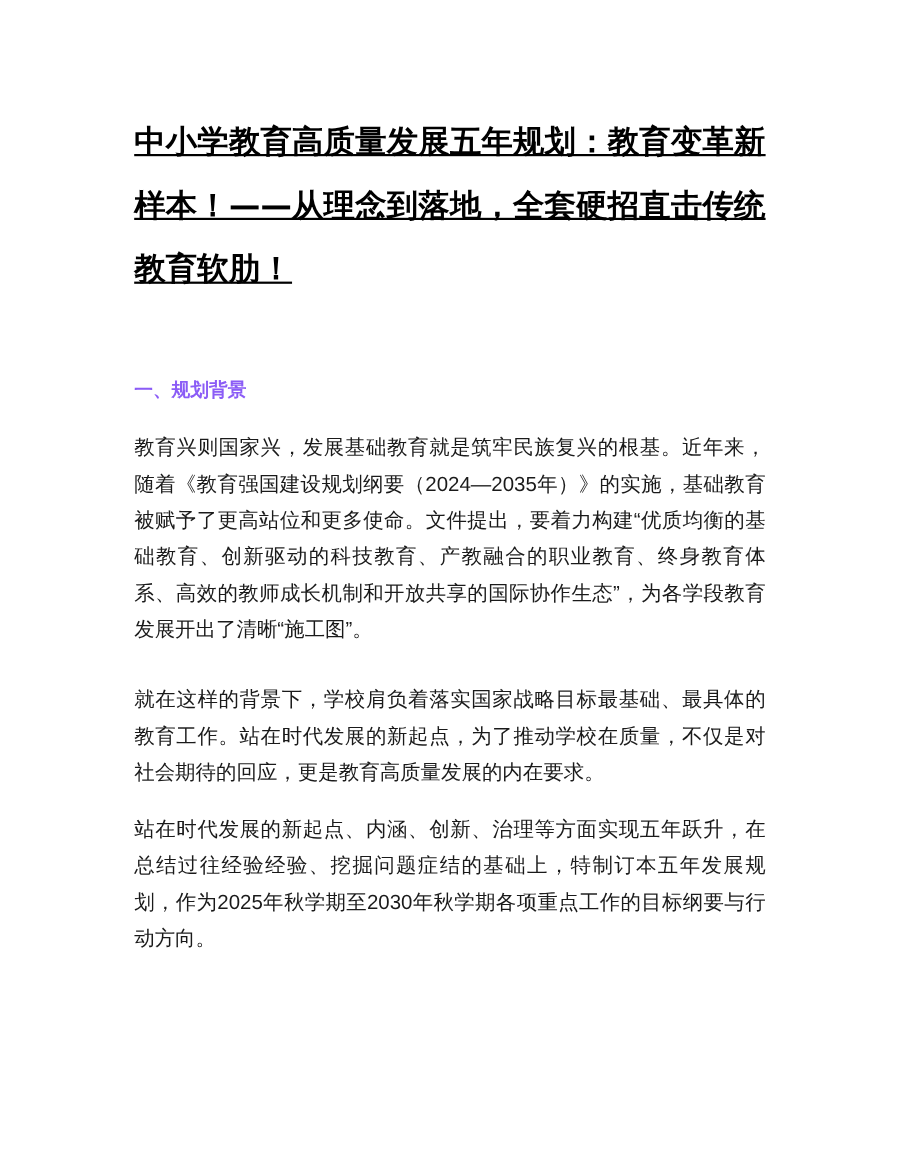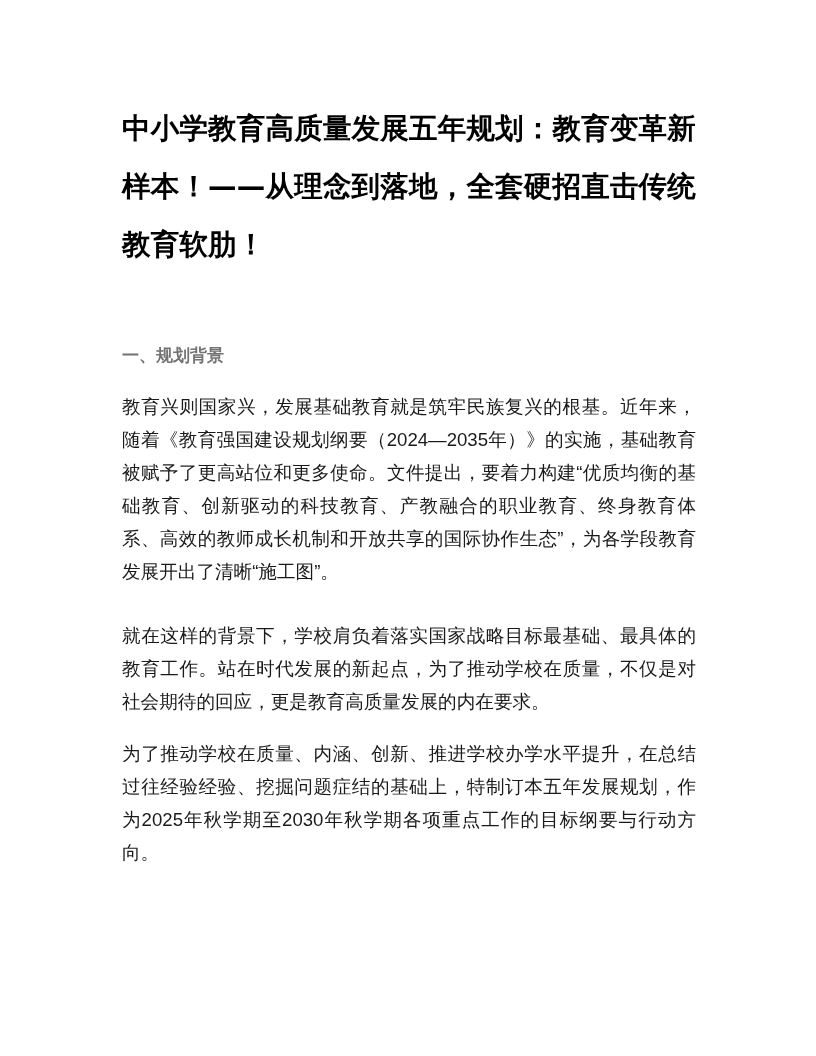--- a/index.html
+++ b/index.html
@@ -26,31 +26,32 @@
       left: 0;
       width: 574px;
       font-family: "DejaVu Sans", sans-serif;
       font-weight: bold;
       font-size: 28.5px;
       line-height: 58px;
       letter-spacing: 0.2px;
       margin: 0;
       color: #000000;
       text-align: justify;
+      text-decoration: underline;
     }
     .section-heading {
       position: absolute;
       top: 340px;
       left: 0;
       font-family: "DejaVu Sans", sans-serif;
       font-weight: bold;
       font-size: 17px;
       line-height: 30px;
       margin: 0;
-      color: #737373;
+      color: #8b5cf6;
     }
     .para {
       position: absolute;
       left: 0;
       width: 574px;
       font-family: Liberation Sans, sans-serif;
       font-size: 18.6px;
       line-height: 33px;
       margin: 0;
       color: #1a1a1a;
@@ -66,14 +67,14 @@
 
 <div class="page">
   <h1 class="title">中小学教育高质量发展五年规划：教育变革新样本！——从理念到落地，全套硬招直击传统教育软肋！</h1>
 
   <h2 class="section-heading">一、规划背景</h2>
 
   <p class="para" id="p1">教育兴则国家兴，发展基础教育就是筑牢民族复兴的根基。近年来，随着《教育强国建设规划纲要（2024—2035年）》的实施，基础教育被赋予了更高站位和更多使命。文件提出，要着力构建“优质均衡的基础教育、创新驱动的科技教育、产教融合的职业教育、终身教育体系、高效的教师成长机制和开放共享的国际协作生态”，为各学段教育发展开出了清晰“施工图”。</p>
 
   <p class="para" id="p2">就在这样的背景下，学校肩负着落实国家战略目标最基础、最具体的教育工作。站在时代发展的新起点，为了推动学校在质量，不仅是对社会期待的回应，更是教育高质量发展的内在要求。</p>
 
-  <p class="para" id="p3">为了推动学校在质量、内涵、创新、推进学校办学水平提升，在总结过往经验经验、挖掘问题症结的基础上，特制订本五年发展规划，作为2025年秋学期至2030年秋学期各项重点工作的目标纲要与行动方向。</p>
+  <p class="para" id="p3">站在时代发展的新起点、内涵、创新、治理等方面实现五年跃升，在总结过往经验经验、挖掘问题症结的基础上，特制订本五年发展规划，作为2025年秋学期至2030年秋学期各项重点工作的目标纲要与行动方向。</p>
 </div>
 
 </body></html>

